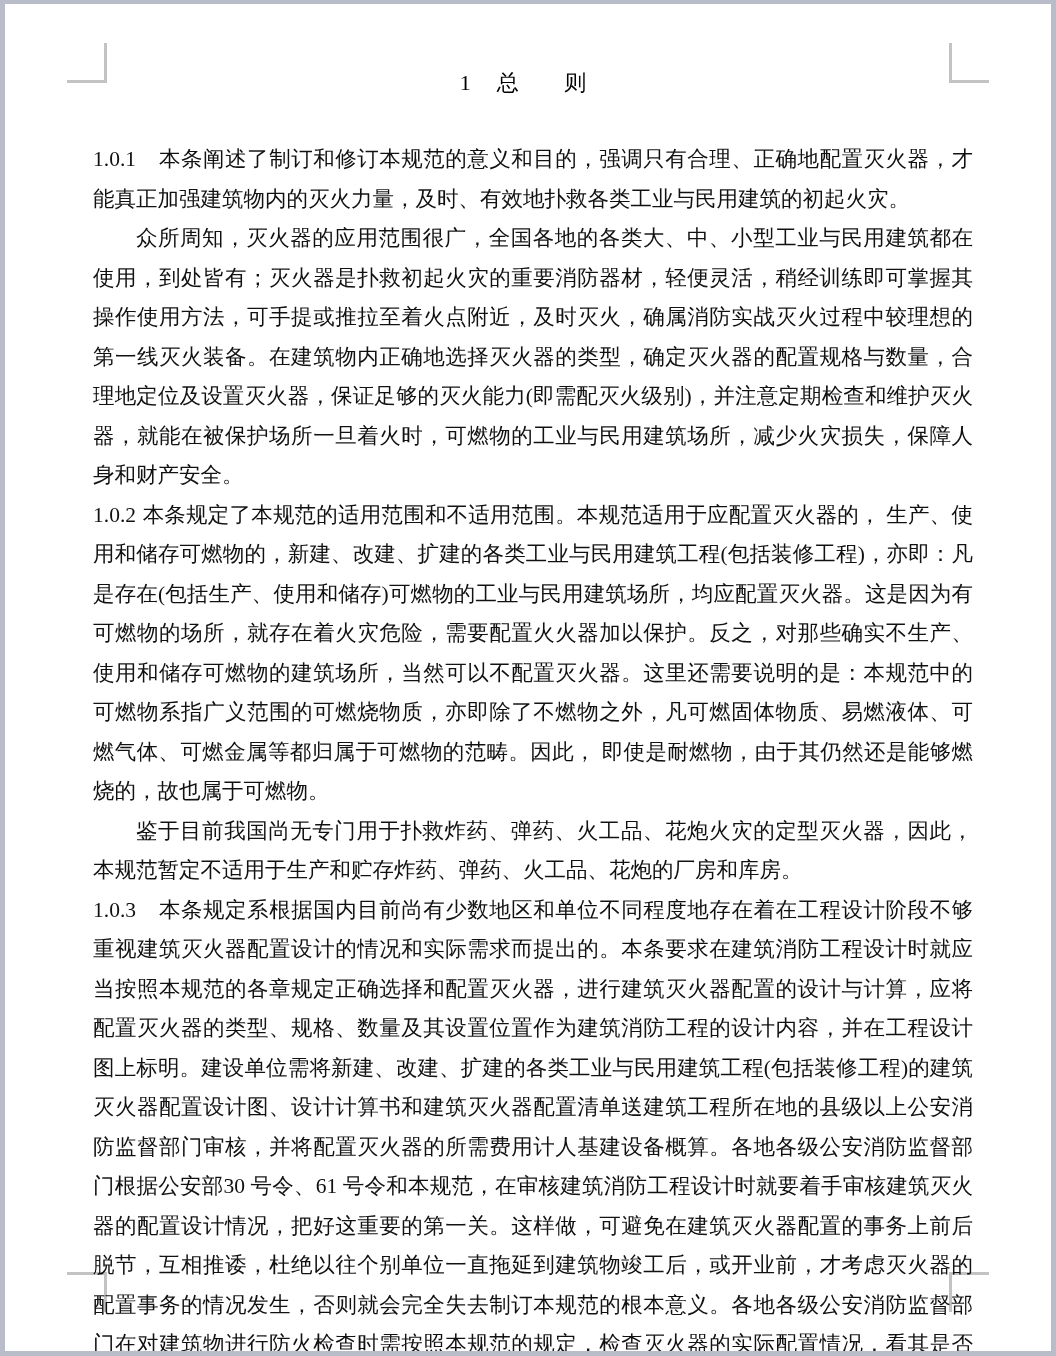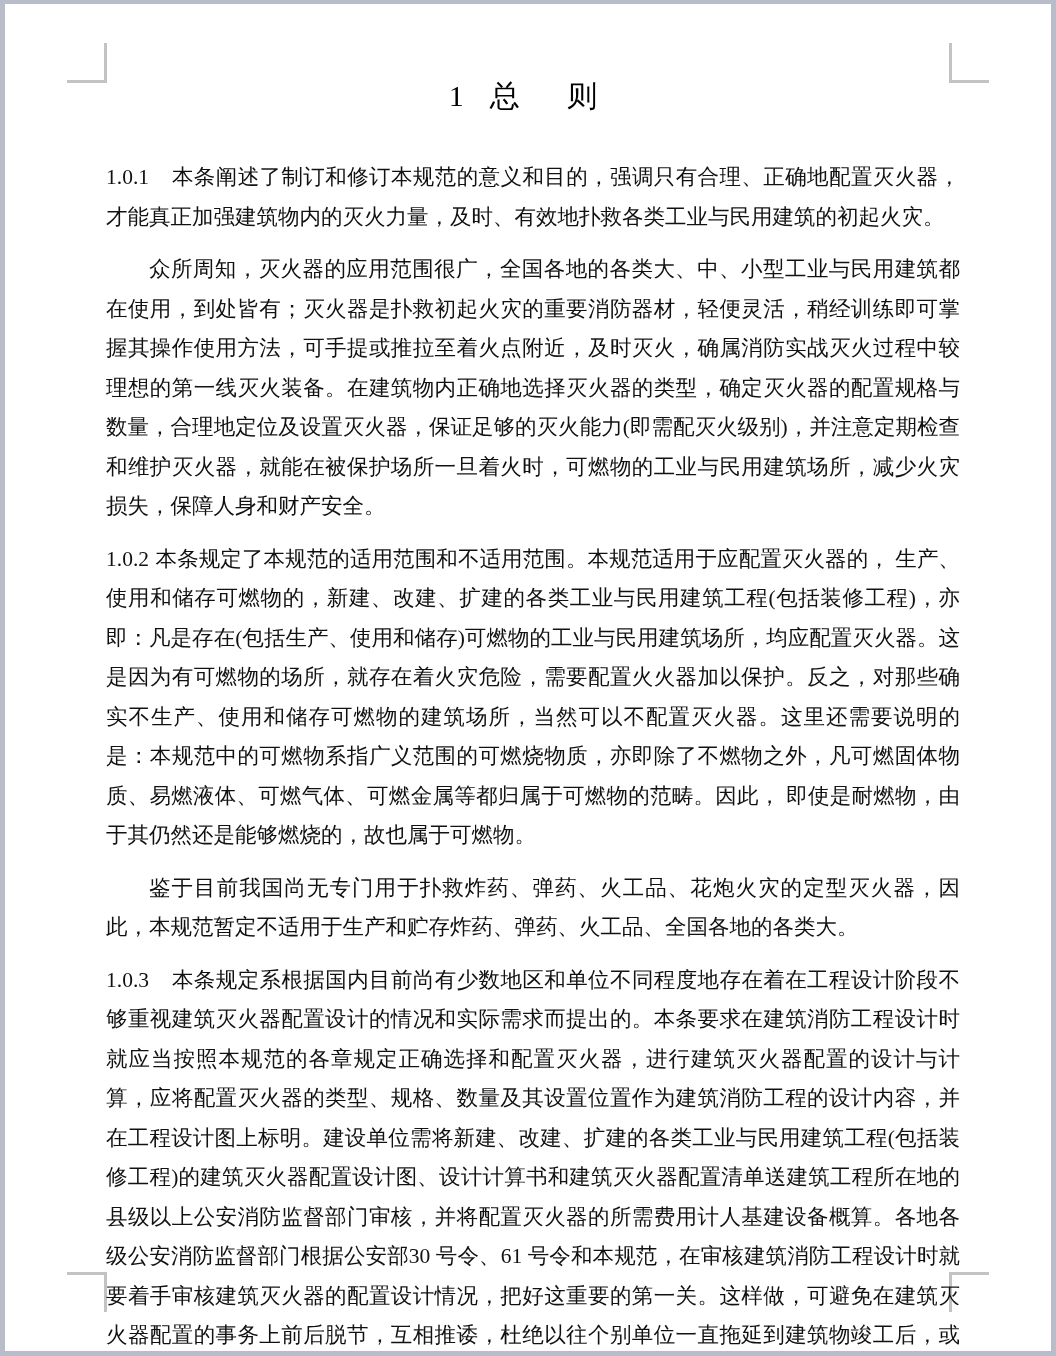--- a/index.html
+++ b/index.html
@@ -57,41 +57,41 @@
   
   .content {
     position: absolute;
     left: 88px;
     top: 62px;
     width: 880px;
   }
 
   .chapter-title {
     text-align: center;
-    font-size: 30px;
+    font-size: 22px;
     color: #000;
-    margin: 12px 0 44px 0;
+    margin: 4px 0 44px 0;
     font-weight: normal;
     letter-spacing: 0;
     line-height: 1.2;
   }
   .chapter-title .num { margin-right: 26px; }
   .chapter-title .han { letter-spacing: 20px; }
 
   .body-text {
     font-size: 21.5px;
     line-height: 39.5px;
     color: #111;
     text-align: justify;
     text-justify: inter-ideograph;
     margin: 0;
     -webkit-hyphens: none;
     hyphens: none;
   }
-  .para { margin: 13px; }
+  .para { margin: 0; }
   .para.indent  { text-indent: 2em; }
   .clause-num { white-space: nowrap; }
   .gap-wide   { display: inline-block; width: 1.05em; }
   .gap-narrow { display: inline-block; width: 0.30em; }
 </style>
 </head>
 <body>
 
 <div class="page">
 
@@ -107,19 +107,19 @@
     </h1>
 
     <div class="body-text">
 
       <p class="para"><span class="clause-num">1.0.1</span><span class="gap-wide"></span><span>本条阐述了制订和修订本规范的意义和目的，强调只有合理、正确地配置灭火器，才能真正加强建筑物内的灭火力量，及时、有效地扑救各类工业与民用建筑的初起火灾。</span></p>
 
       <p class="para indent"><span>众所周知，灭火器的应用范围很广，全国各地的各类大、中、小型工业与民用建筑都在使用，到处皆有；灭火器是扑救初起火灾的重要消防器材，轻便灵活，稍经训练即可掌握其操作使用方法，可手提或推拉至着火点附近，及时灭火，确属消防实战灭火过程中较理想的第一线灭火装备。在建筑物内正确地选择灭火器的类型，确定灭火器的配置规格与数量，合理地定位及设置灭火器，保证足够的灭火能力(即需配灭火级别)，并注意定期检查和维护灭火器，就能在被保护场所一旦着火时，可燃物的工业与民用建筑场所，减少火灾损失，保障人身和财产安全。</span></p>
 
       <p class="para"><span class="clause-num">1.0.2</span><span class="gap-narrow"></span><span>本条规定了本规范的适用范围和不适用范围。本规范适用于应配置灭火器的， 生产、使用和储存可燃物的，新建、改建、扩建的各类工业与民用建筑工程(包括装修工程)，亦即：凡是存在(包括生产、使用和储存)可燃物的工业与民用建筑场所，均应配置灭火器。这是因为有可燃物的场所，就存在着火灾危险，需要配置火火器加以保护。反之，对那些确实不生产、使用和储存可燃物的建筑场所，当然可以不配置灭火器。这里还需要说明的是：本规范中的可燃物系指广义范围的可燃烧物质，亦即除了不燃物之外，凡可燃固体物质、易燃液体、可燃气体、可燃金属等都归属于可燃物的范畴。因此， 即使是耐燃物，由于其仍然还是能够燃烧的，故也属于可燃物。</span></p>
 
-      <p class="para indent"><span>鉴于目前我国尚无专门用于扑救炸药、弹药、火工品、花炮火灾的定型灭火器，因此，本规范暂定不适用于生产和贮存炸药、弹药、火工品、全国各地的各类大。</span></p>
+      <p class="para indent"><span>鉴于目前我国尚无专门用于扑救炸药、弹药、火工品、花炮火灾的定型灭火器，因此，本规范暂定不适用于生产和贮存炸药、弹药、火工品、花炮的厂房和库房。</span></p>
 
       <p class="para"><span class="clause-num">1.0.3</span><span class="gap-wide"></span><span>本条规定系根据国内目前尚有少数地区和单位不同程度地存在着在工程设计阶段不够重视建筑灭火器配置设计的情况和实际需求而提出的。本条要求在建筑消防工程设计时就应当按照本规范的各章规定正确选择和配置灭火器，进行建筑灭火器配置的设计与计算，应将配置灭火器的类型、规格、数量及其设置位置作为建筑消防工程的设计内容，并在工程设计图上标明。建设单位需将新建、改建、扩建的各类工业与民用建筑工程(包括装修工程)的建筑灭火器配置设计图、设计计算书和建筑灭火器配置清单送建筑工程所在地的县级以上公安消防监督部门审核，并将配置灭火器的所需费用计人基建设备概算。各地各级公安消防监督部门根据公安部30 号令、61 号令和本规范，在审核建筑消防工程设计时就要着手审核建筑灭火器的配置设计情况，把好这重要的第一关。这样做，可避免在建筑灭火器配置的事务上前后脱节，互相推诿，杜绝以往个别单位一直拖延到建筑物竣工后，或开业前，才考虑灭火器的配置事务的情况发生，否则就会完全失去制订本规范的根本意义。各地各级公安消防监督部门在对建筑物进行防火检查时需按照本规范的规定，检查灭火器的实际配置情况，看其是否符合本规范的要求，是否与消防建审时审定的设计图、计算书相吻合，特别要注意有个别单位为应付竣工验收或防火检查，临时购买或挪借几具灭火器凑数，更要防止有个别单位甚至在需配灭火器的建筑场所根本就不配置任何灭火器的异常情况发生。</span></p>
 
     </div>
   </div>
 </div>
 
 </body></html>

